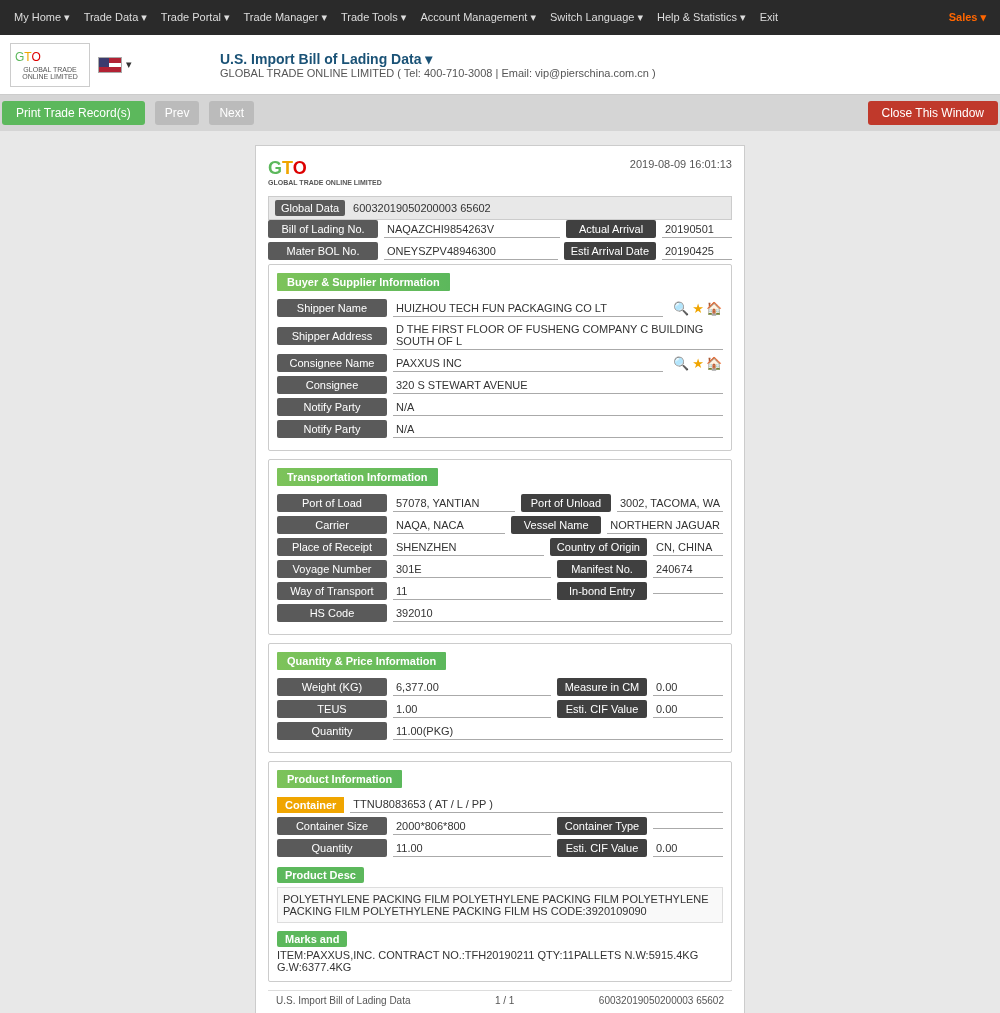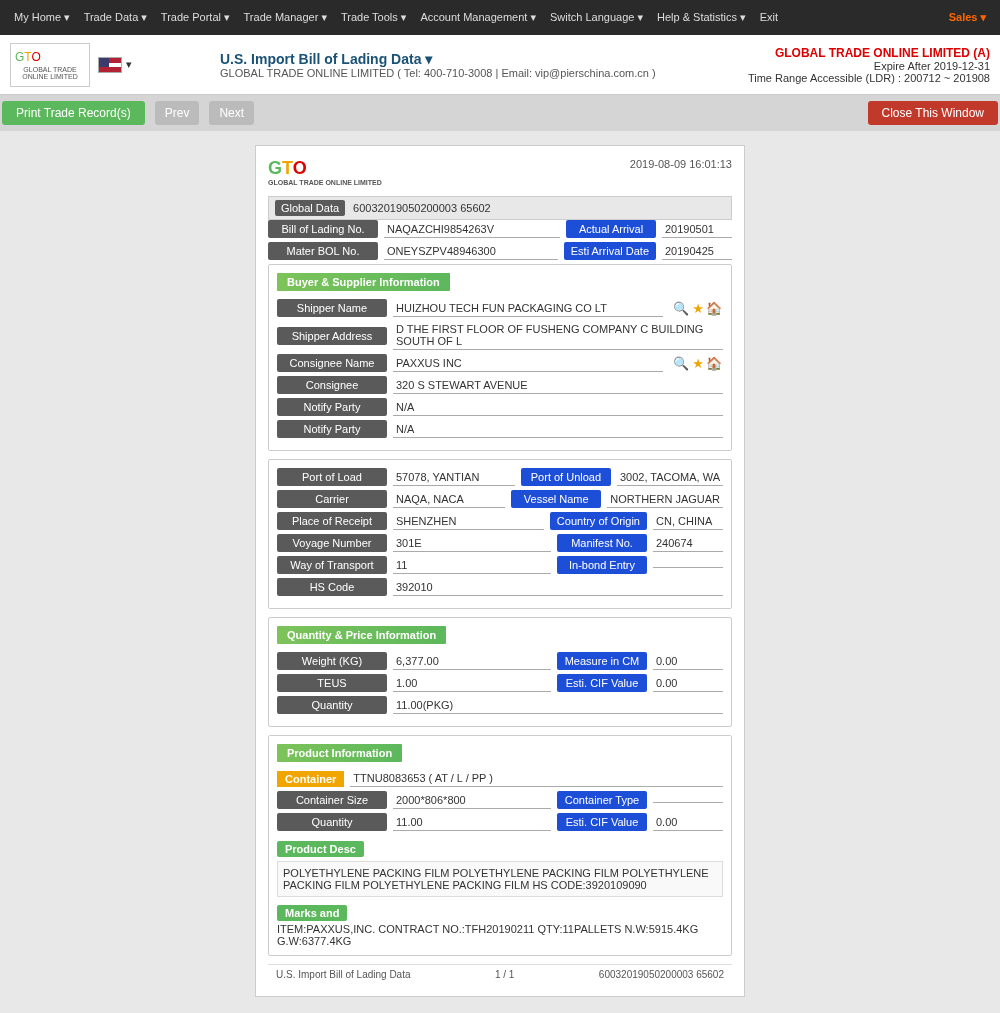--- a/index.html
+++ b/index.html
@@ -162,21 +162,21 @@
       white-space: nowrap;
     }
     .form-value {
       font-size: 11px;
       color: #333;
       border-bottom: 1px solid #aaa;
       flex: 1;
       padding: 2px 3px;
     }
     .form-label-sm {
-      background: #1d4ed8;
+      background: #404040;
       color: #fff;
       padding: 3px 7px;
       border-radius: 2px;
       font-size: 11px;
       min-width: 90px;
       text-align: center;
       white-space: nowrap;
     }
     .form-value-sm {
       font-size: 11px;
@@ -290,25 +290,20 @@
     </div>
     <div class="flag-area">
       <div class="flag-icon"></div>
       <span style="font-size:11px; color:#333;">▾</span>
     </div>
   </div>
   <div class="header-info">
     <div class="header-title">U.S. Import Bill of Lading Data ▾</div>
     <div class="header-contact">GLOBAL TRADE ONLINE LIMITED ( Tel: 400-710-3008 | Email: vip@pierschina.com.cn )</div>
   </div>
-  <div class="header-account">
-    <div class="company-name">GLOBAL TRADE ONLINE LIMITED (A)</div>
-    <div class="expire">Expire After 2019-12-31</div>
-    <div class="time-range">Time Range Accessible (LDR) : 200712 ~ 201908</div>
-  </div>
 </div>
 
 <div class="toolbar">
   <button class="btn-green">Print Trade Record(s)</button>
   <button class="btn-gray">Prev</button>
   <button class="btn-gray">Next</button>
   <div class="spacer"></div>
   <button class="btn-red">Close This Window</button>
 </div>
 
@@ -380,20 +375,21 @@
       <span class="form-value">N/A</span>
     </div>
 
     <div class="form-row">
       <span class="form-label">Notify Party</span>
       <span class="form-value">N/A</span>
     </div>
   </div>
 
   <div class="section-box">
+    <div><span class="section-title">Transportation Information</span></div>
 
     <div class="form-row">
       <span class="form-label">Port of Load</span>
       <span class="form-value">57078, YANTIAN</span>
       <span class="form-label-sm">Port of Unload</span>
       <span class="form-value-sm">3002, TACOMA, WA</span>
     </div>
 
     <div class="form-row">
       <span class="form-label">Carrier</span>

